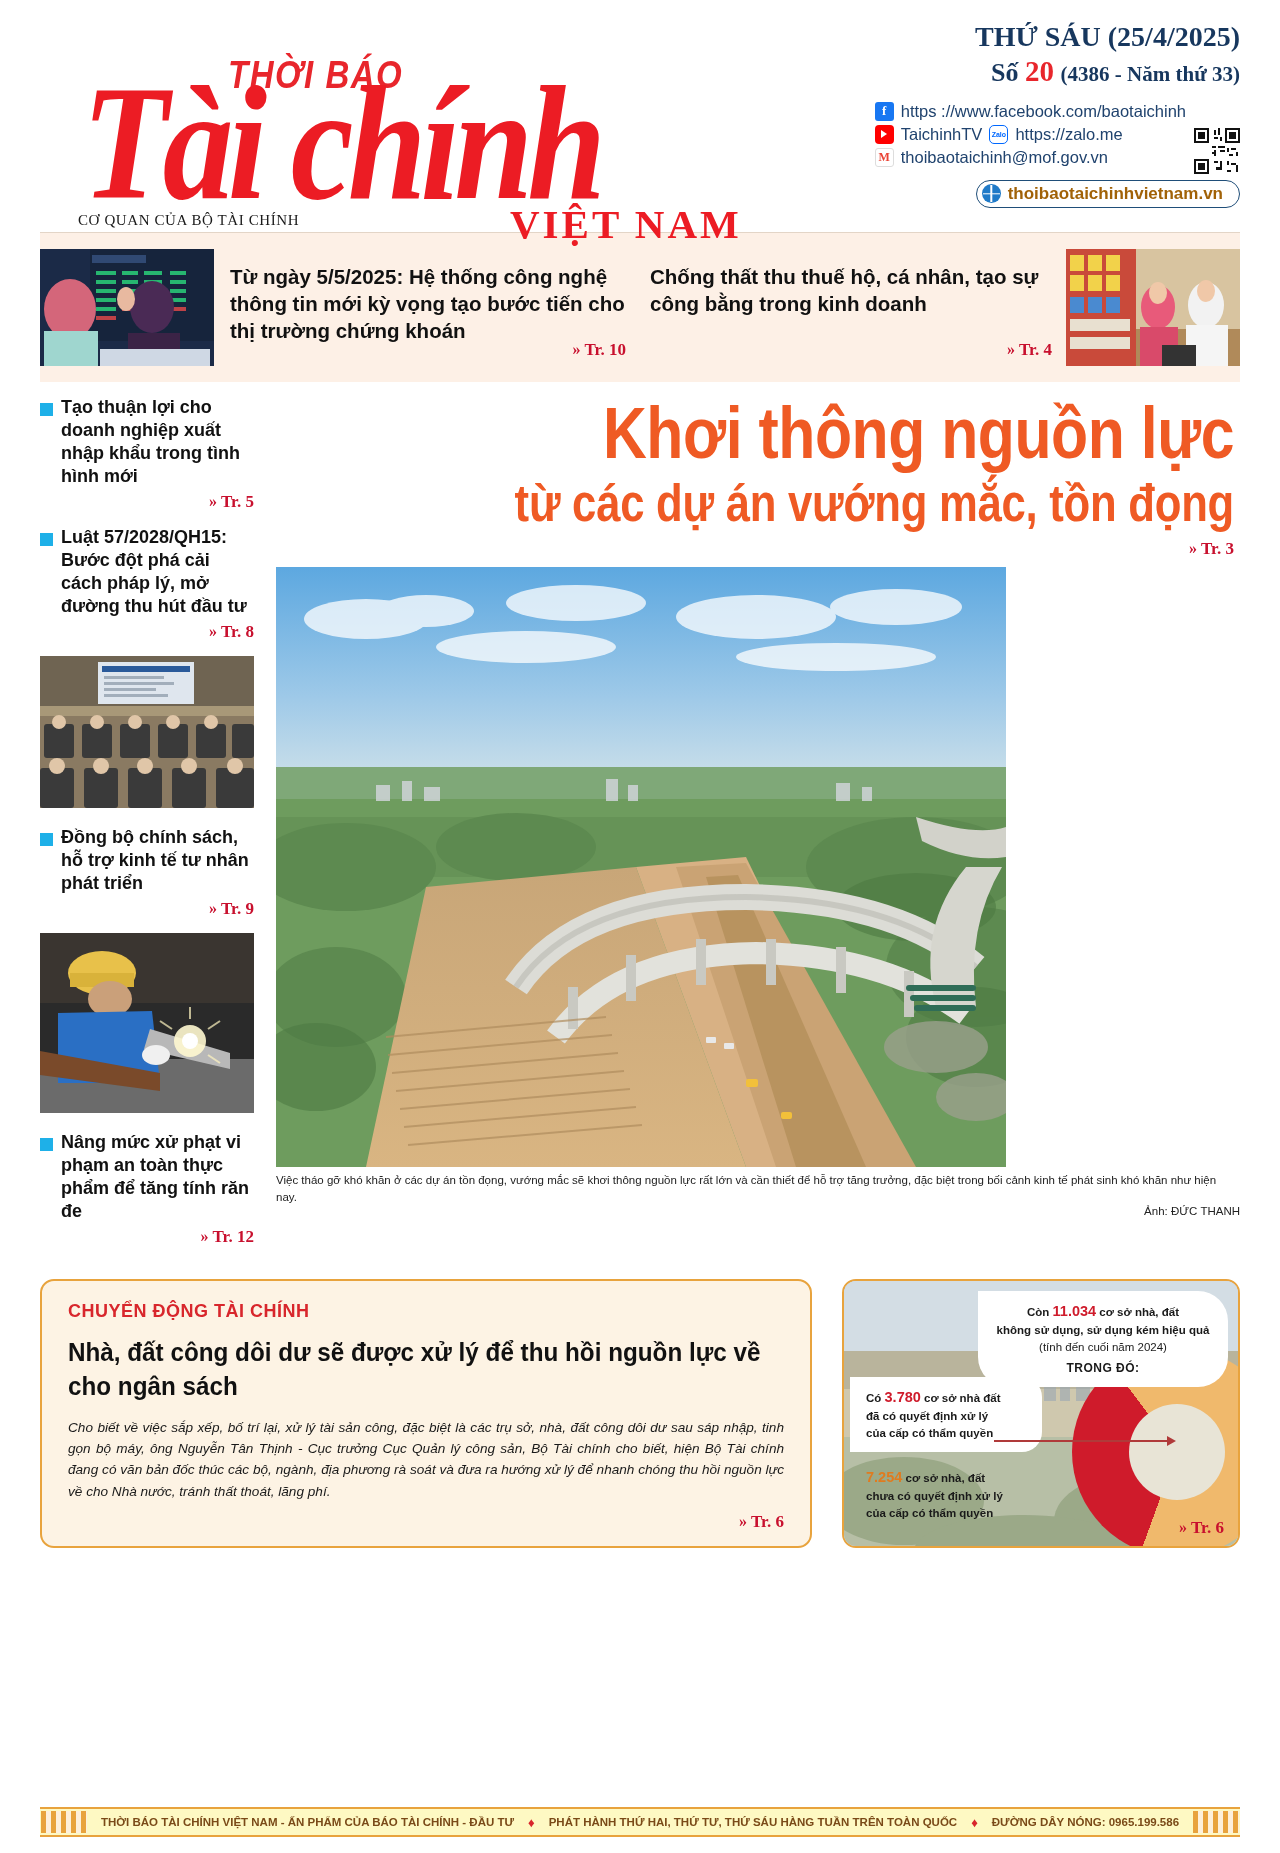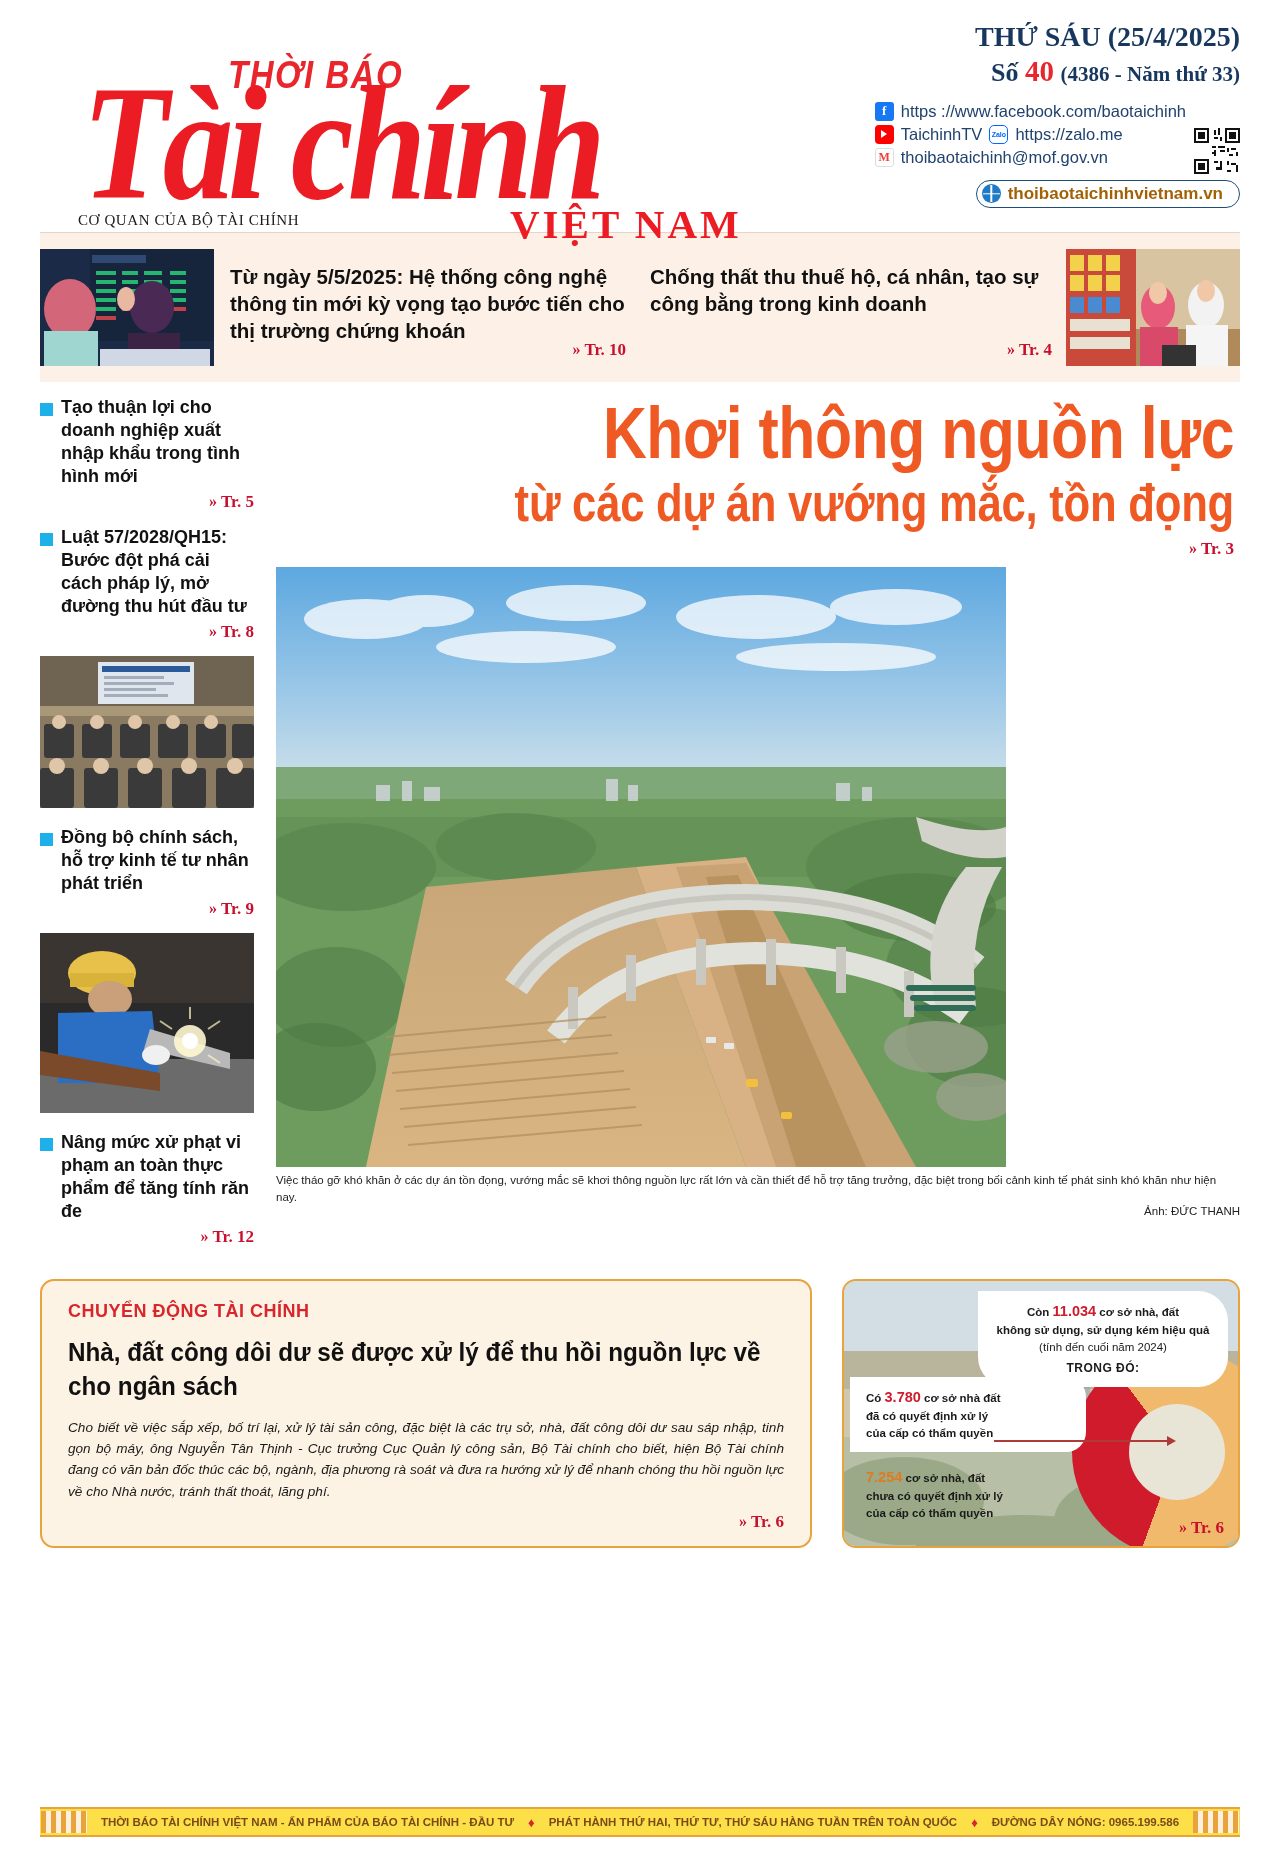--- a/index.html
+++ b/index.html
@@ -155,38 +155,38 @@
     width: 398px; flex: none; border: 2px solid #e8a33d; border-radius: 14px;
     position: relative; overflow: hidden;
     background: linear-gradient(170deg,#cfd9e0 0%, #e3dfd2 42%, #d9d4c4 70%, #cfd6cb 100%);
   }
   .info-inner { position: relative; width: 100%; height: 100%; }
   .callout {
     position: absolute; background: #fff; border-radius: 30px; padding: 10px 16px;
     font-size: 11.5px; line-height: 1.45; color: #1a1a1a; font-weight: bold;
   }
   .c-top { right: 10px; top: 10px; width: 250px; text-align: center; border-radius: 0 30px 30px 30px; }
-  .c-mid { left: 6px; top: 96px; width: 236px; border-radius: 0 20px 20px 0; }
+  .c-mid { left: 6px; top: 96px; width: 192px; border-radius: 0 20px 20px 0; }
   .c-bot { left: 6px; top: 176px; width: 208px; border-radius: 0 20px 20px 0; background: transparent; }
   .num-red { color: #cf1b2b; font-size: 14.5px; }
   .num-org { color: #e07b1f; font-size: 14.5px; }
   .trongdo { font-weight: bold; font-size: 12px; letter-spacing: 0.5px; margin-top: 4px; }
   .donut { position: absolute; right: -44px; top: 66px; width: 210px; height: 210px; border-radius: 50%;
            background: conic-gradient(from 200deg, #cf1b2b 0deg 123deg, #f0b96c 123deg 360deg); }
   .donut::after { content:""; position:absolute; left:50%; top:50%; width: 96px; height: 96px; margin:-48px 0 0 -48px;
                   border-radius:50%; background: #e8e4d6; }
   .arrow-line { position: absolute; left: 150px; top: 159px; width: 180px; height: 2px; background: #b03a3a; }
   .arrow-line::after { content:""; position:absolute; right:-2px; top:-4px; border-left:9px solid #b03a3a;
                        border-top:5px solid transparent; border-bottom:5px solid transparent; }
   .info-pg { position: absolute; right: 14px; bottom: 8px; }
 
   
   .footer {
     position: absolute; left: 40px; right: 40px; bottom: 16px; height: 30px;
-    background: #fde047; border-top: 2px solid #e8a33d; border-bottom: 2px solid #e8a33d;
+    background: #fef9c3; border-top: 2px solid #e8a33d; border-bottom: 2px solid #e8a33d;
     display: flex; align-items: center; justify-content: center; gap: 14px;
     font-size: 11.5px; color: #7a4a18; font-weight: bold;
   }
   .foot-orn { width: 46px; height: 22px; background: repeating-linear-gradient(90deg,#e8a33d 0 5px,#fdf0dc 5px 10px); flex:none; }
   .dot { color: #d8262c; font-size: 13px; }
 
   
   .ph { position: relative; overflow: hidden; display: block; }
 </style>
 </head>
@@ -199,21 +199,21 @@
       <div class="thoi-bao">THỜI BÁO</div>
       <div class="taichinh">Tài chính</div>
       <div class="vietnam">VIỆT NAM</div>
       <div class="coquan">CƠ QUAN CỦA BỘ TÀI CHÍNH</div>
     </div>
 
     <div class="mh-right">
       <div class="date-line">THỨ SÁU (25/4/2025)</div>
       <div class="issue-line">
         <span>Số</span>
-        <span class="issue-num">40</span>
+        <span class="issue-num">20</span>
         <span class="issue-sub">(4386 - Năm thứ 33)</span>
       </div>
 
       <div class="social-wrap">
         <div class="social-lines">
           <div class="social-row">
             <span class="soc-ico ico-fb">f</span>
             <span>https ://www.facebook.com/baotaichinh</span>
           </div>
           <div class="social-row">

